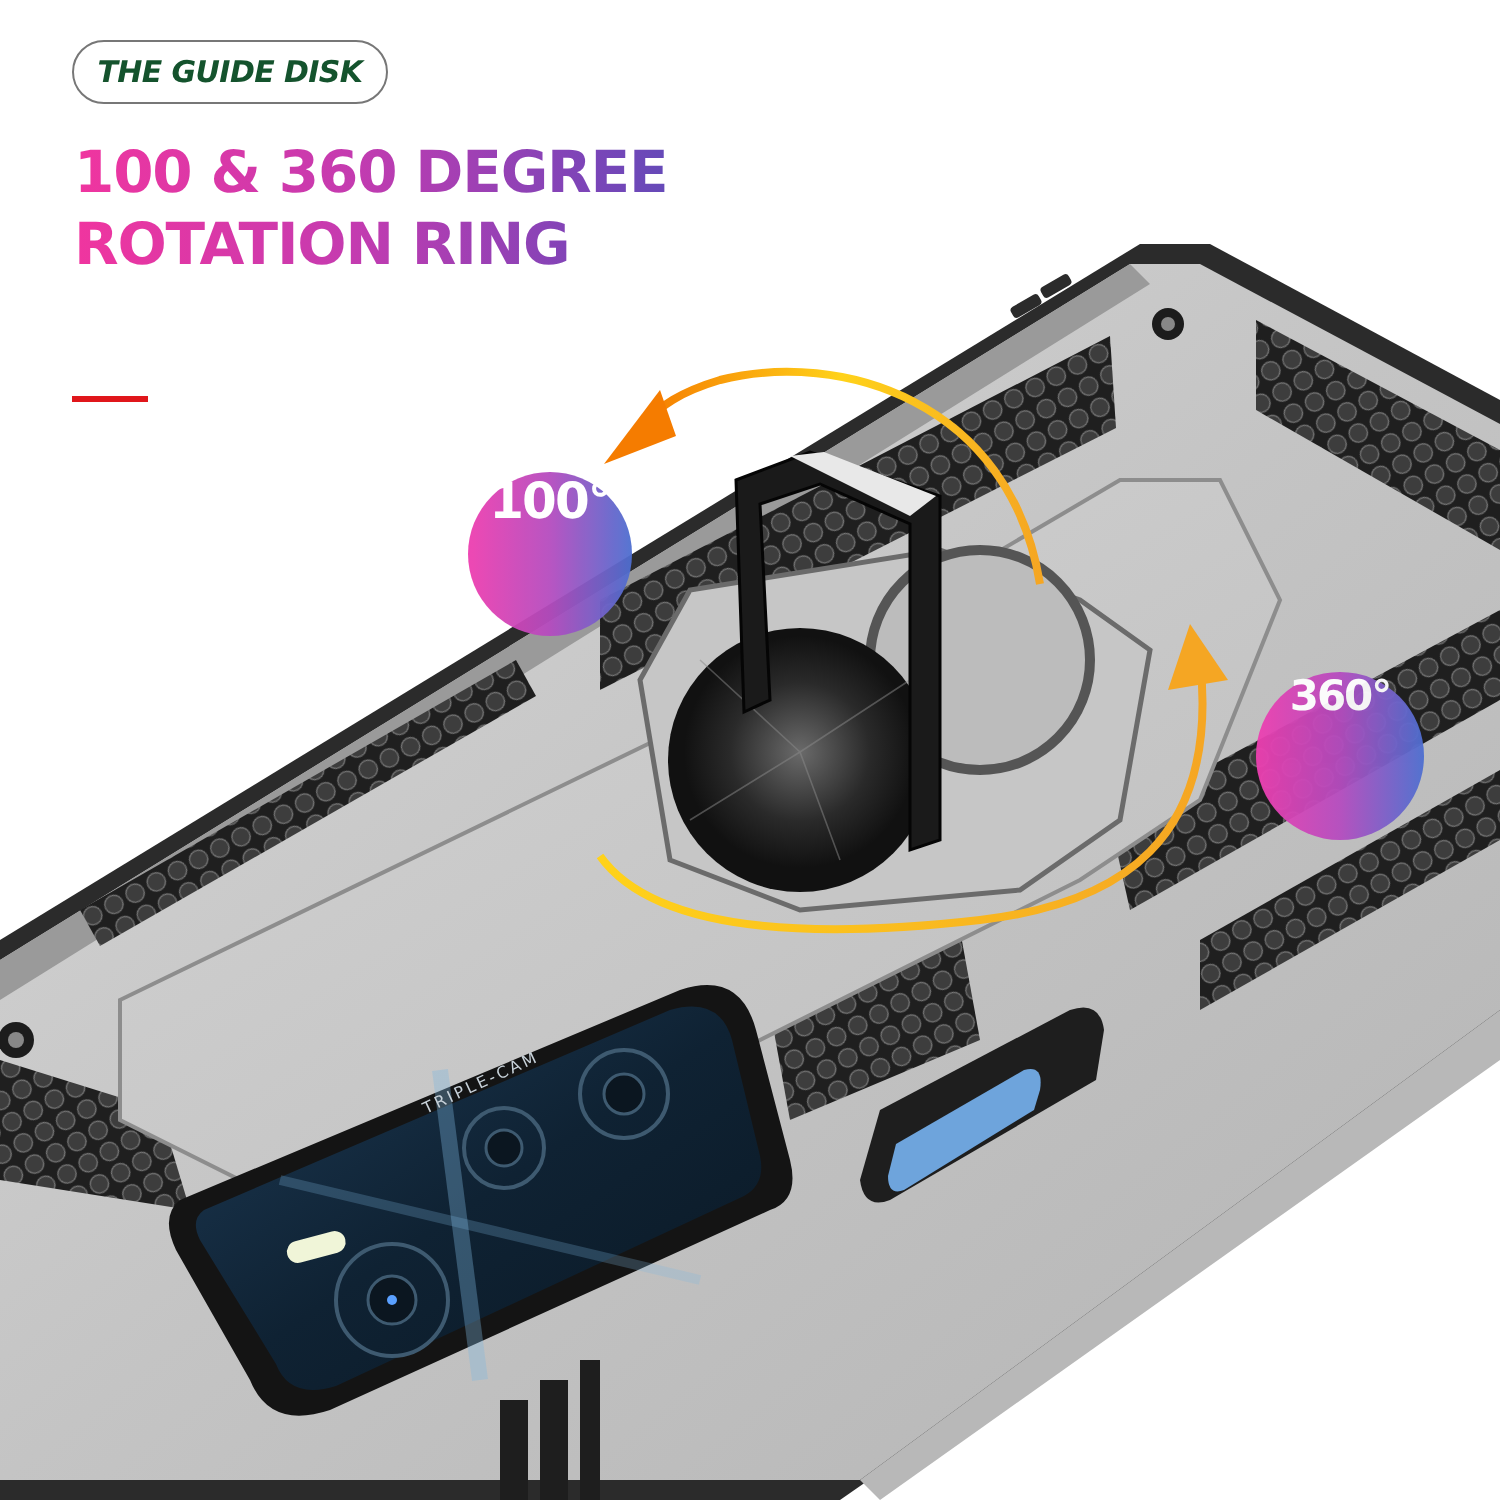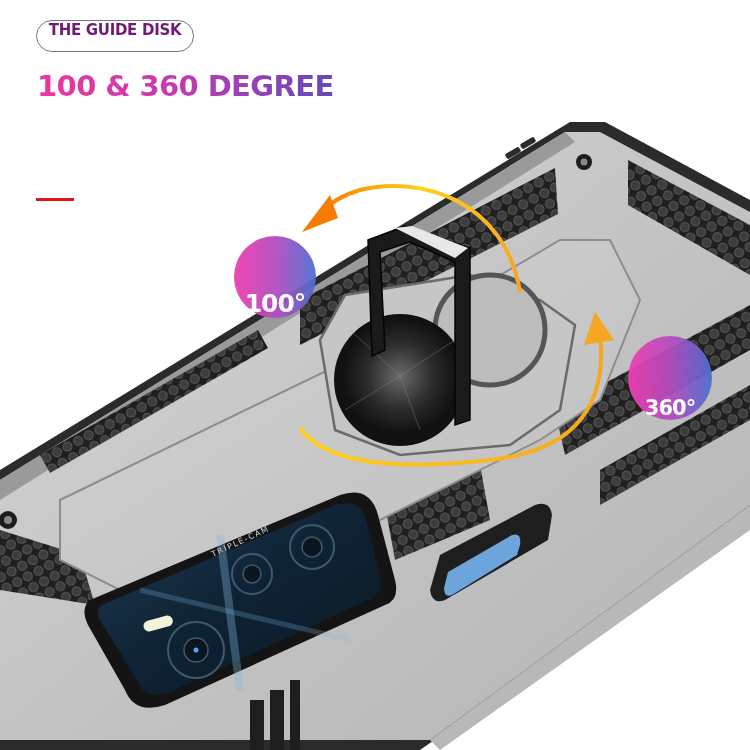--- a/index.html
+++ b/index.html
@@ -1,25 +1,25 @@
 <!DOCTYPE html>
 <html><head>
 <meta charset="utf-8">
 <style>
   html, body { margin:0; padding:0; }
   body { width:750px; height:750px; background:#ffffff; position:relative; overflow:hidden; font-family:"DejaVu Sans", sans-serif; }
-  .pill { position:absolute; left:36px; top:20px; width:158px; height:32px; border:1px solid #777; border-radius:17px; box-sizing:border-box; display:flex; align-items:flex-start; justify-content:center; font-family:"DejaVu Sans", sans-serif; font-weight:bold; font-size:15px; color:#701a75; letter-spacing:-0.3px; background:#fff; z-index:5; }
+  .pill { position:absolute; left:36px; top:20px; width:158px; height:32px; border:1px solid #777; border-radius:17px; box-sizing:border-box; display:flex; align-items:center; justify-content:center; font-family:"DejaVu Sans", sans-serif; font-weight:bold; font-size:15px; color:#14532d; letter-spacing:-0.3px; background:#fff; z-index:5;font-style:italic; }
   .headline { position:absolute; left:37px; top:68px; z-index:5; font-family:"DejaVu Sans", sans-serif; font-weight:bold; font-size:29px; line-height:36px; letter-spacing:-0.6px; }
   .headline div { background:linear-gradient(90deg,#f0359f 0%,#c43bb0 35%,#7a45b8 65%,#2a58b8 100%); -webkit-background-clip:text; background-clip:text; color:transparent; white-space:nowrap; }
   .headline .l1 { width:400px; }
   .headline .l2 { width:400px; }
   .headline .l3 { width:400px; }
   .accent-bar { position:absolute; left:36px; top:198px; width:38px; height:3px; background:#e0161b; z-index:5; }
   svg.scene { position:absolute; left:0; top:0; width:750px; height:750px; z-index:1; }
-  .badge { position:absolute; border-radius:50%; display:flex; align-items:flex-end; justify-content:center; color:#fff; font-family:"DejaVu Sans", sans-serif; font-weight:bold; z-index:6; background:linear-gradient(90deg,#ee3fb0 0%,#b54cbf 50%,#4d6fd0 100%); opacity:0.95; }
+  .badge { position:absolute; border-radius:50%; display:flex; align-items:flex-start; justify-content:center; color:#fff; font-family:"DejaVu Sans", sans-serif; font-weight:bold; z-index:6; background:linear-gradient(90deg,#ee3fb0 0%,#b54cbf 50%,#4d6fd0 100%); opacity:0.95; }
   .badge.b100 { left:234px; top:236px; width:82px; height:82px; font-size:25px; letter-spacing:-1px; }
   .badge.b360 { left:628px; top:336px; width:84px; height:84px; font-size:21px; letter-spacing:-1px; }
 </style>
 </head>
 <body>
 
 <svg class="scene" viewBox="0 0 750 750" xmlns="http://www.w3.org/2000/svg">
   <defs>
     <linearGradient id="caseBody" x1="0" y1="0" x2="1" y2="1">
       <stop offset="0" stop-color="#d8d8d8"></stop>
@@ -119,20 +119,21 @@
   <rect x="270" y="690" width="14" height="60" fill="#1e1e1e"></rect>
   <rect x="290" y="680" width="10" height="70" fill="#1e1e1e"></rect>
 </svg>
 
 <div class="pill">
   <span>THE GUIDE DISK</span>
 </div>
 
 <div class="headline">
   <div class="l2">100 &amp; 360 DEGREE</div>
+  <div class="l3">ROTATION RING</div>
 </div>
 
 <div class="accent-bar"></div>
 
 <div class="badge b100">
   <span>100°</span>
 </div>
 <div class="badge b360">
   <span>360°</span>
 </div>

